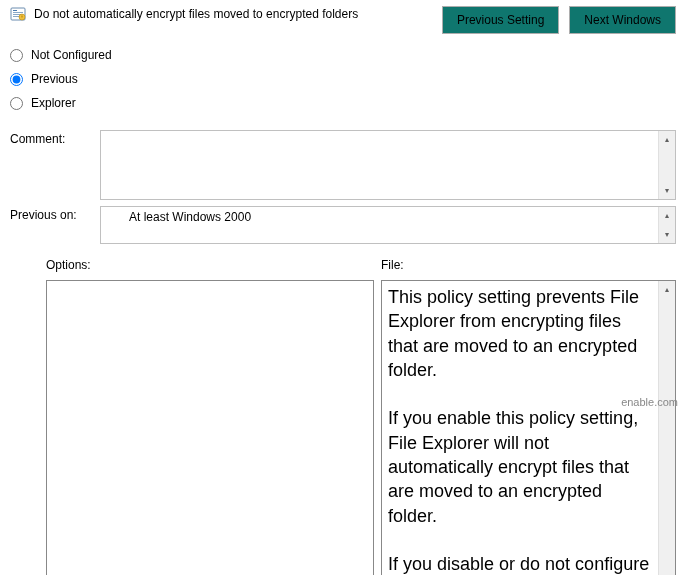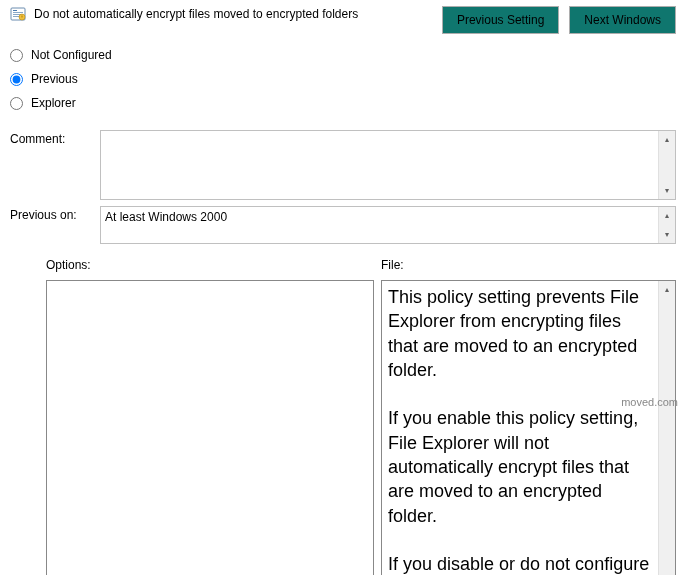--- a/index.html
+++ b/index.html
@@ -94,20 +94,21 @@
     }
     .text-wrap.ro { background: #fff; }
     .text-content {
       flex: 1;
       padding: 3px 4px;
       font-family: inherit;
       font-size: 12px;
       border: none;
       resize: none;
       outline: none;
+      margin-left: 24px;
     }
     .comment-box { height: 70px; }
     .supported-box { height: 38px; background: #fff; }
     .scroll-stub {
       width: 17px;
       background: #f0f0f0;
       display: flex;
       flex-direction: column;
       justify-content: space-between;
       border-left: 1px solid #e0e0e0;
@@ -242,15 +243,15 @@
 
 This setting applies only to files moved within a volume. When files are moved to other volumes, or if you create a new file in an encrypted folder, File Explorer encrypts those files automatically.</div>
         <div class="scroll-stub">
           <div class="scroll-arrow">▴</div>
           <div class="scroll-arrow">▾</div>
         </div>
       </div>
     </div>
   </div>
 
-  <div class="watermark">moved.com</div>
+  <div class="watermark">enable.com</div>
 
 </div>
 
 </body></html>

